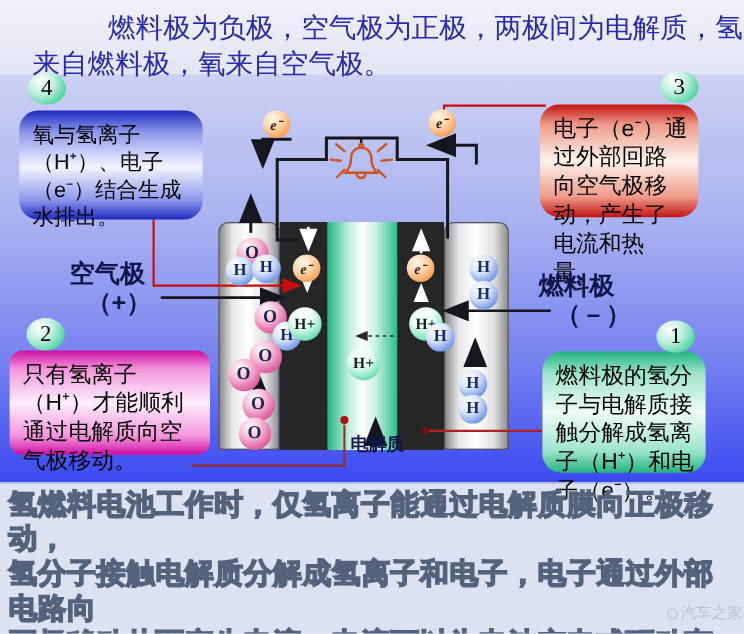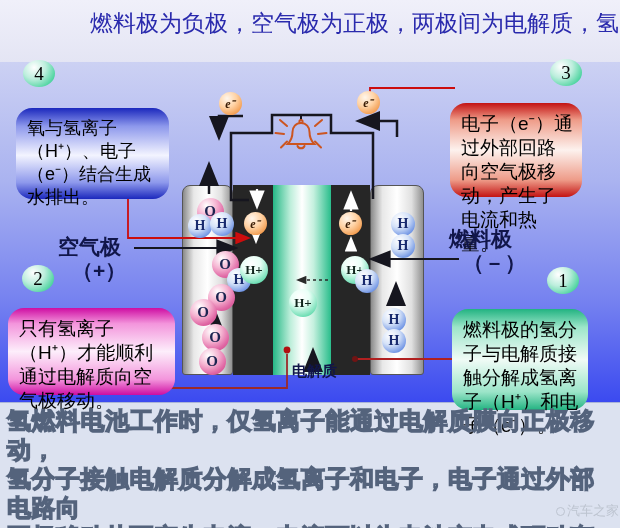--- a/index.html
+++ b/index.html
@@ -40,24 +40,24 @@
     background:radial-gradient(circle at 40% 28%,#ffffff 0%,#e9fff6 35%,#72dfb6 75%,#21ba87 100%);}
   .sphere.e{width:23px;height:23px;font-size:12px;font-style:italic;color:#3a1c05;
     background:radial-gradient(circle at 35% 28%,#fff6ec 0%,#ffd2a4 42%,#f29a4c 80%,#e4752a 100%);}
   
   .numball{position:absolute;width:32px;height:27px;border-radius:50%;z-index:8;
     background:radial-gradient(circle at 35% 28%,#ffffff 0%,#bdeedd 40%,#55d6a4 75%,#17b37c 100%);
     display:flex;align-items:center;justify-content:center;color:#000;
     font-family:"Liberation Serif",serif;font-size:19px;}
   
   .callout{position:absolute;z-index:7;border-radius:16px;color:#000;
-    padding:9px 8px 6px 11px;box-sizing:border-box;font-size:19px;line-height:24px;margin-top:16px;}
+    padding:9px 8px 6px 11px;box-sizing:border-box;font-size:19px;line-height:24px;}
   .co-blue{background:linear-gradient(180deg,#1b28bd 0%,#8d98ec 20%,#f3f4ff 52%,#8d98ec 82%,#1b28bd 100%);}
   .co-red{background:linear-gradient(180deg,#c31313 0%,#ee9b88 18%,#fdf2ee 50%,#ee9b88 82%,#c31313 100%);}
-  .co-magenta{background:linear-gradient(180deg,#ce0da2 0%,#f395dc 18%,#fdeefb 50%,#f395dc 82%,#ce0da2 100%);}
+  .co-magenta{background:linear-gradient(180deg,#ce0da2 0%,#f395dc 18%,#fdeefb 50%,#f395dc 82%,#ce0da2 100%);border-radius:11px;}
   .co-green{background:linear-gradient(180deg,#22b381 0%,#9ce5c9 18%,#f0fbf6 50%,#9ce5c9 82%,#22b381 100%);}
   
   .elabel{position:absolute;z-index:7;color:#11164a;font-size:21px;font-weight:bold;line-height:24px;}
   
   .paragraph{position:absolute;left:7px;top:406px;width:610px;z-index:7;
     font-size:24px;line-height:29px;letter-spacing:0.5px;
     color:#eef2f8;-webkit-text-stroke:1.3px #54637c;font-weight:bold;}
   
   .watermark{position:absolute;left:556px;top:502px;z-index:9;display:flex;align-items:center;gap:2px;
     color:#bdc4d0;font-size:13px;text-align:center;}
@@ -67,20 +67,21 @@
 <body>
 
 <div id="stage">
 
   <div class="band-top"></div>
   <div class="band-mid"></div>
   <div class="band-bottom"></div>
 
   <div class="title">
     <div class="l1">燃料极为负极，空气极为正极，两极间为电解质，氢</div>
+    <div class="l2">来自燃料极，氧来自空气极。</div>
   </div>
 
   <div class="cyl cyl-left"></div>
   <div class="electrode electrode-left"></div>
   <div class="electrolyte"></div>
   <div class="electrode electrode-right"></div>
   <div class="cyl cyl-right"></div>
 
   <svg class="overlay" width="620" height="528" viewBox="0 0 620 528">
     <defs>
@@ -182,21 +183,21 @@
   <div class="callout co-red" style="left:450px;top:87px;width:132px;height:94px;">
     <span>电子（e⁻）通过外部回路向空气极移动，产生了电流和热量。</span>
   </div>
   <div class="callout co-magenta" style="left:8px;top:292px;width:167px;height:87px;">
     <span>只有氢离子（H⁺）才能顺利通过电解质向空气极移动。</span>
   </div>
   <div class="callout co-green" style="left:452px;top:293px;width:136px;height:101px;">
     <span>燃料极的氢分子与电解质接触分解成氢离子（H⁺）和电子（e⁻）。</span>
   </div>
 
-  <div class="elabel" style="left:58px;top:235px;">
+  <div class="elabel" style="left:58px;top:217px;">
     <div>空气极</div>
     <div style="padding-left:14px;">（+）</div>
   </div>
   <div class="elabel" style="left:449px;top:227px;">
     <div>燃料极</div>
     <div style="padding-left:14px;">（－）</div>
   </div>
   <div class="elabel" style="left:292px;top:359px;font-size:15px;">
     <span>电解质</span>
   </div>

